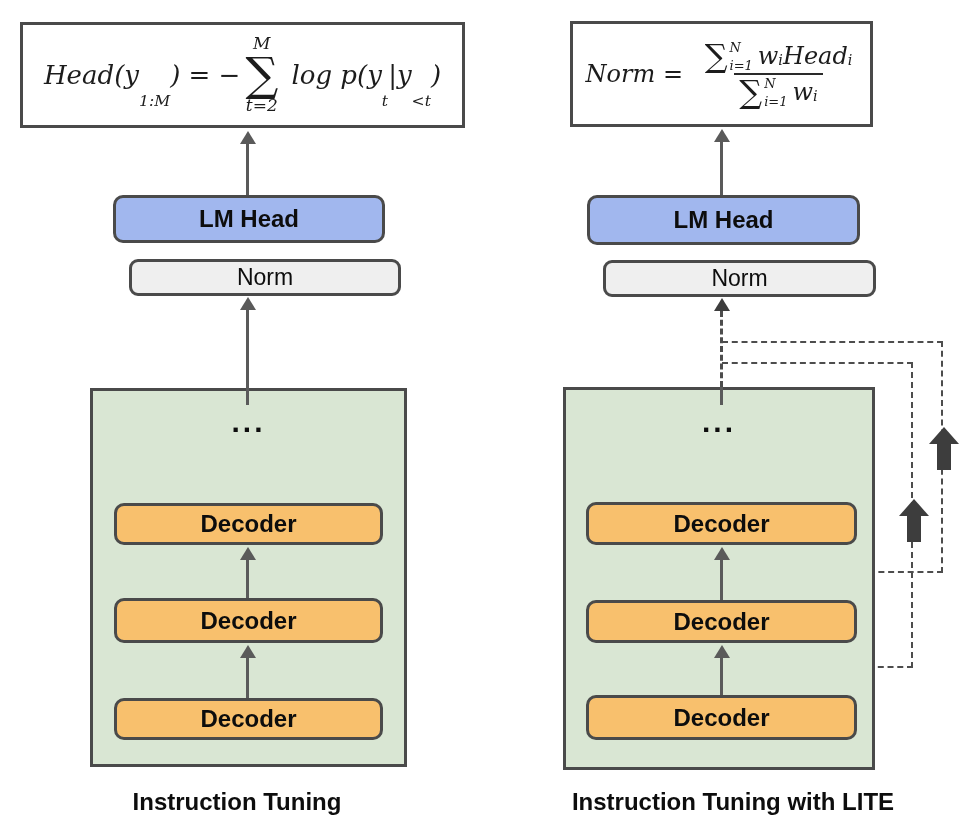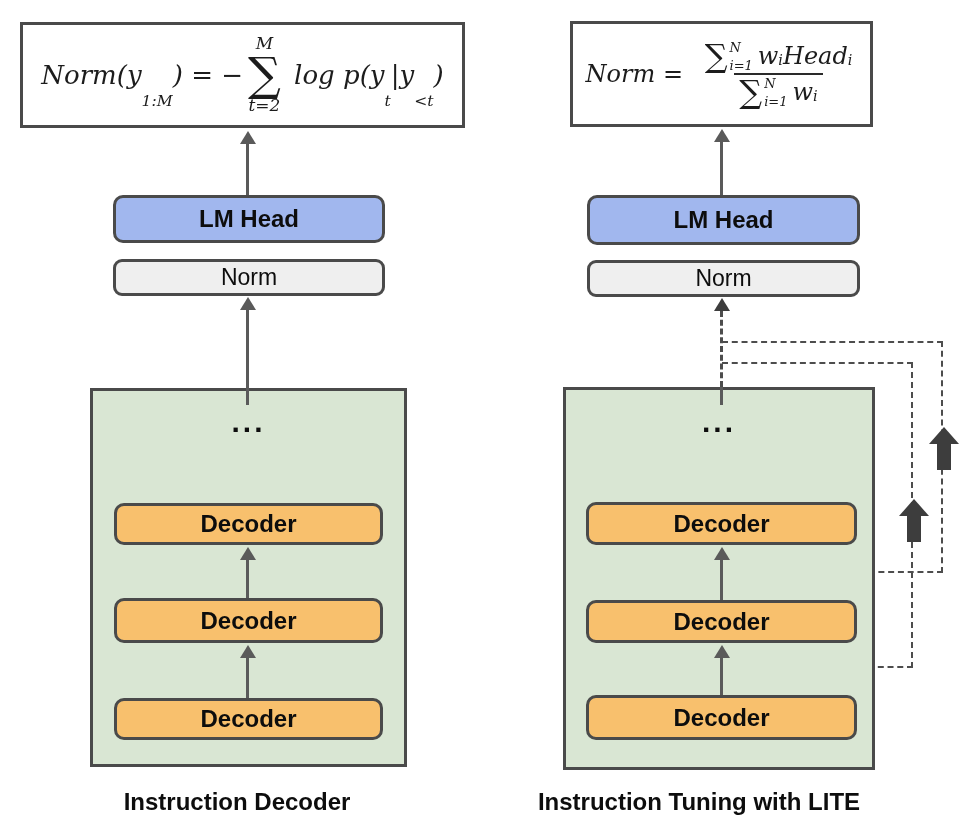--- a/index.html
+++ b/index.html
@@ -28,21 +28,21 @@
   .sigma-sm { font-size:32px; font-style:normal; line-height:1; }
   .sumlims { display:inline-flex; flex-direction:column; justify-content:space-between; font-size:13px; line-height:1; height:32px; margin:0 5px 0 2px; padding-top:1px; }
 
   
   .box {
     position:absolute; border:3px solid var(--border,#4a4a4a); border-radius:10px;
     display:flex; align-items:center; justify-content:center;
     font-weight:bold; font-size:24px; color:#0d0d0d;
   }
   .lm-head { background:var(--lm-head-fill,#a1b7ee); }
-  .norm { background:var(--norm-fill,#efefef); font-weight:normal; font-size:23px; border-radius:9px; }
+  .norm { background:var(--norm-fill,#efefef); font-weight:normal; font-size:23px; border-radius:9px;margin-left:16px; }
   .container-box { position:absolute; background:var(--container-fill,#d9e6d3); border:3px solid var(--border,#4a4a4a); }
   .decoder { background:var(--decoder-fill,#f8c06d);text-align:center; }
 
   
   .arrow-line { position:absolute; width:3px; background:var(--arrow,#5a5a5a); }
   .arrow-head {
     position:absolute; width:0; height:0;
     border-left:8px solid transparent; border-right:8px solid transparent;
     border-bottom:13px solid var(--arrow,#5a5a5a);
   }
@@ -63,21 +63,21 @@
   .block-arrow::after { content:""; width:14px; height:26px; background:#3d3d3d; }
 
   .ellipsis { position:absolute; text-align:center; font-weight:bold; font-size:30px; letter-spacing:3px; color:#0d0d0d; }
   .caption { position:absolute; text-align:center; font-weight:bold; font-size:24px; color:#0d0d0d; }
 </style>
 </head>
 <body>
 
 <div class="formula-box" style="left:20px; top:22px; width:445px; height:106px;">
   <div class="formula">
-    <span>Norm(y</span><sub>1:M</sub><span>) = −</span>
+    <span>Head(y</span><sub>1:M</sub><span>) = −</span>
     <span class="bigsum">
       <span class="lim">M</span>
       <span class="sigma">∑</span>
       <span class="lim">t=2</span>
     </span>
     <span> log p(y</span><sub>t</sub><span>|y</span><sub>&lt;t</sub><span>)</span>
   </div>
 </div>
 
 <div>
@@ -119,21 +119,21 @@
 
 <div>
   <div class="arrow-head" style="left:240px; top:645px;"></div>
   <div class="arrow-line" style="left:246px; top:657px; height:41px;"></div>
 </div>
 
 <div class="box decoder" style="left:114px; top:698px; width:269px; height:42px;">
   <span>Decoder</span>
 </div>
 
-<div class="caption" style="left:27px; top:788px; width:420px;">Instruction Decoder</div>
+<div class="caption" style="left:27px; top:788px; width:420px;">Instruction Tuning</div>
 
 <div class="formula-box" style="left:570px; top:21px; width:303px; height:106px;">
   <div class="formula" style="font-size:24px;">
     <span>Norm = </span>
     <span class="frac">
       <span class="num">
         <span class="sigma-sm">∑</span>
         <span class="sumlims">
           <span>N</span>
           <span>i=1</span>
@@ -197,13 +197,13 @@
   <div class="arrow-line" style="left:720px; top:657px; height:38px;"></div>
 </div>
 
 <div class="box decoder" style="left:586px; top:695px; width:271px; height:45px;">
   <span>Decoder</span>
 </div>
 
 <div class="block-arrow" style="left:929px; top:427px;"></div>
 <div class="block-arrow" style="left:899px; top:499px;"></div>
 
-<div class="caption" style="left:494px; top:788px; width:410px;">Instruction Tuning with LITE</div>
+<div class="caption" style="left:528px; top:788px; width:410px;">Instruction Tuning with LITE</div>
 
 </body></html>

